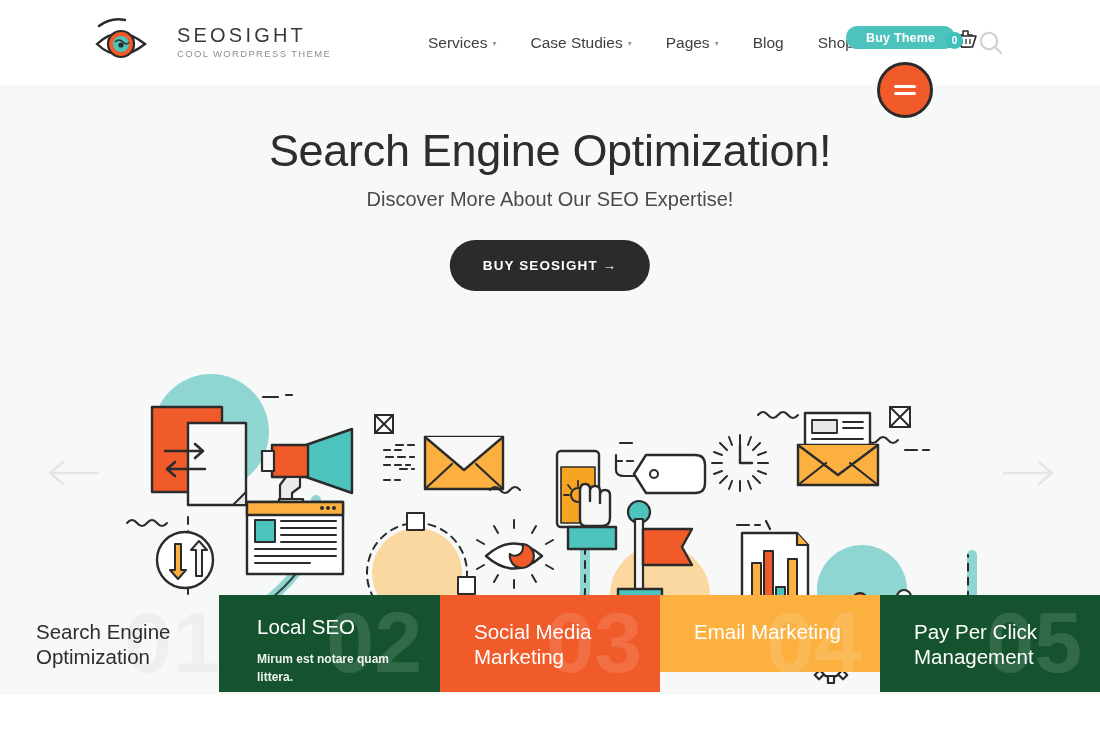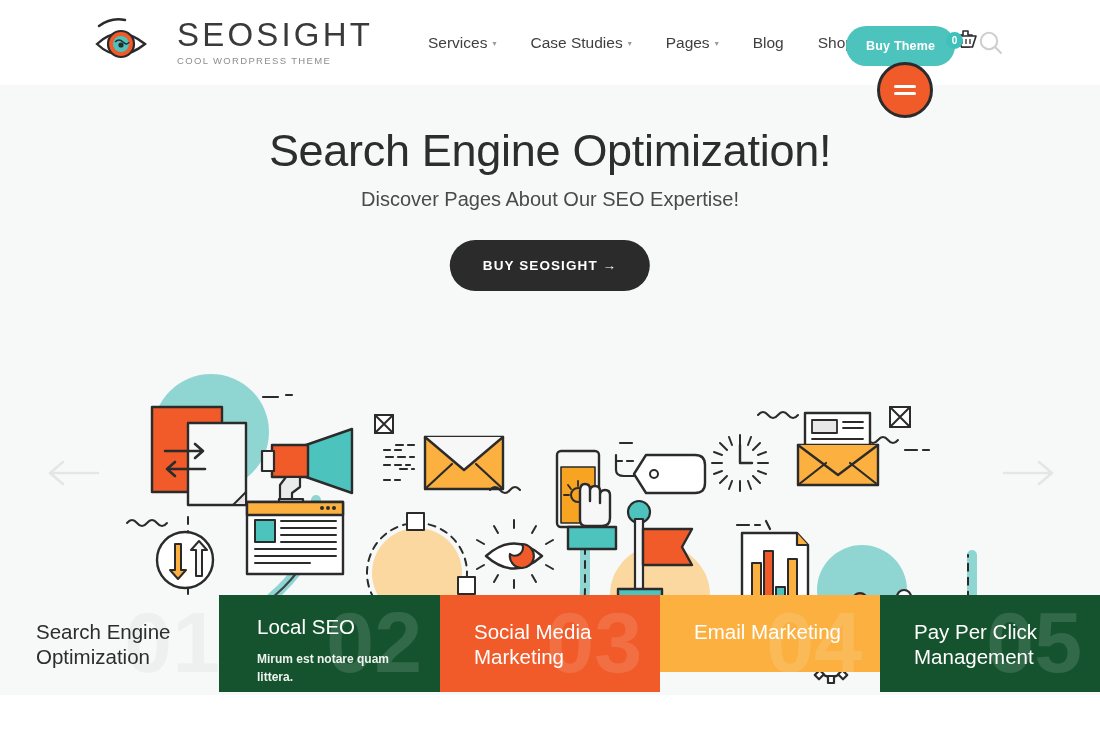--- a/index.html
+++ b/index.html
@@ -15,42 +15,42 @@
     position:absolute; top:0; left:0; width:1100px; height:85px;
     background:#ffffff; z-index:40;
   }
   .logo-wrap {
     position:absolute; left:95px; top:18px;
     display:flex; align-items:center; gap:16px;
   }
   .logo-eye { width:66px; height:48px; flex:none; }
   .logo-text { display:flex; flex-direction:column; justify-content:center; }
   .logo-title {
-    font-size:33px; letter-spacing:3.2px; color:#3a3a3a; font-weight:400;
+    font-size:20px; letter-spacing:3.2px; color:#3a3a3a; font-weight:400;
     line-height:1.05; font-family:"Liberation Sans", sans-serif;
   }
   .logo-sub {
     font-size:9.5px; letter-spacing:1.35px; color:#8d8d8d; margin-top:2px;
   }
 
   .nav {
     position:absolute; left:415px; top:0; height:85px;
     display:flex; align-items:center; gap:8px;
   }
   .nav-item {
     font-size:15.5px; color:#3f3f3f; padding:0 13px;
     display:flex; align-items:center; gap:5px; cursor:pointer;
     white-space:nowrap; line-height:1;
   }
   .caret { font-size:8px; color:#9a9a9a; position:relative; top:1px; }
 
   .buy-theme {
     position:absolute; left:846px; top:26px;
     background:#4dc3be; color:#ffffff; border:none;
-    border-radius:22px; height:40px; padding:0 20px;
+    border-radius:22px; height:23px; padding:0 20px;
     font-size:12.5px; font-weight:bold; cursor:pointer;
     font-family:"Liberation Sans", sans-serif; letter-spacing:.2px;
   }
 
   .cart-wrap { position:absolute; left:946px; top:28px; cursor:pointer; width:34px; height:30px;}
   .cart-badge {
     position:absolute; left:0; top:4px; width:17px; height:17px;
     border-radius:50%; background:#3fc0bb; color:#fff;
     font-size:10px; font-weight:bold; display:flex;
     align-items:center; justify-content:center; z-index:2;
@@ -193,21 +193,21 @@
 
   <div class="ham-btn">
     <span class="ham-line ham-l1"></span>
     <span class="ham-line ham-l2"></span>
   </div>
 </div>
 
 <div class="hero">
 
   <h1 class="hero-title">Search Engine Optimization!</h1>
-  <p class="hero-sub">Discover Pages About Our SEO Expertise!</p>
+  <p class="hero-sub">Discover More About Our SEO Expertise!</p>
   <button class="hero-cta">BUY SEOSIGHT →</button>
 
   <div class="slider-arrow arrow-left">
     <svg width="62" height="30" viewBox="0 0 62 30">
       <path d="M56 15 L8 15 M8 15 L21 4 M8 15 L21 26" fill="none" stroke="#e2e2e2" stroke-width="2.6" stroke-linecap="round" stroke-linejoin="round"></path>
     </svg>
   </div>
   <div class="slider-arrow arrow-right">
     <svg width="62" height="30" viewBox="0 0 62 30">
       <path d="M6 15 L54 15 M54 15 L41 4 M54 15 L41 26" fill="none" stroke="#e2e2e2" stroke-width="2.6" stroke-linecap="round" stroke-linejoin="round"></path>

